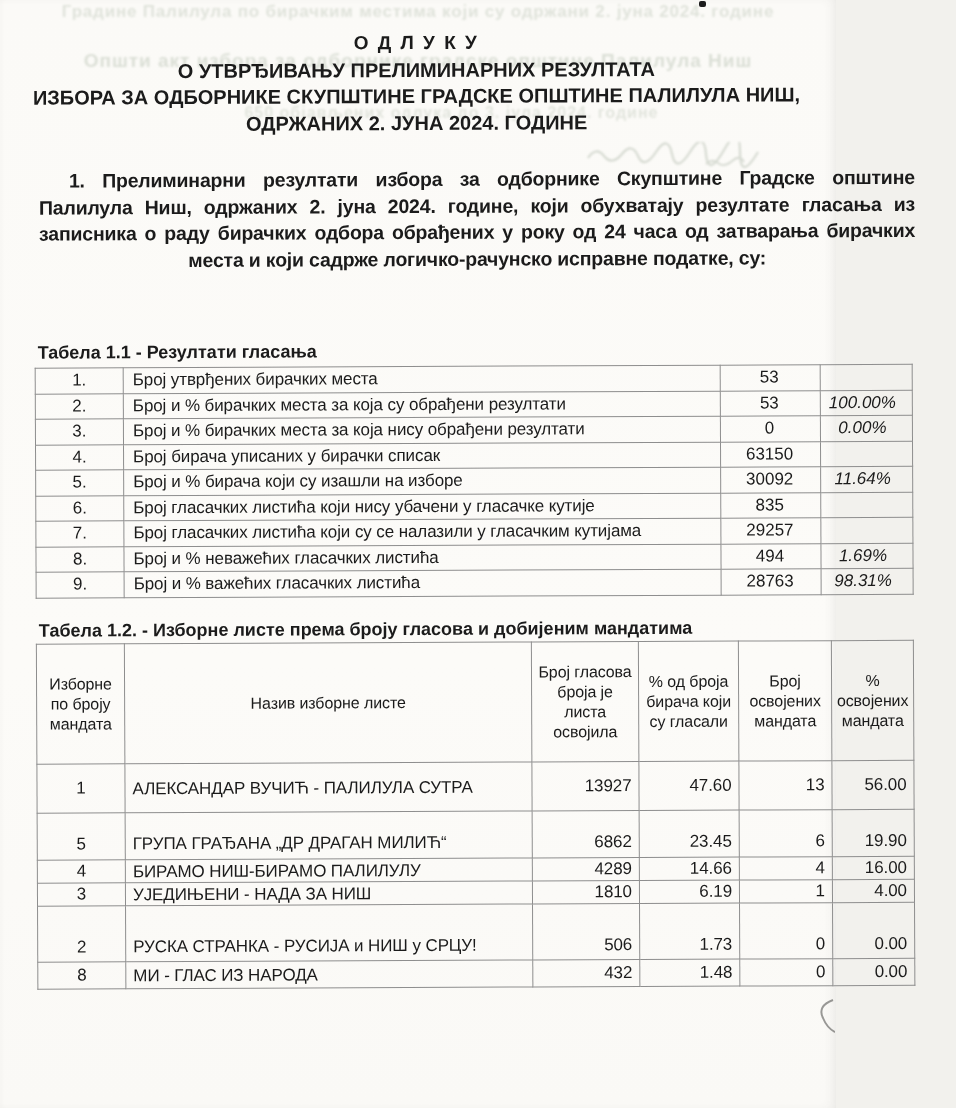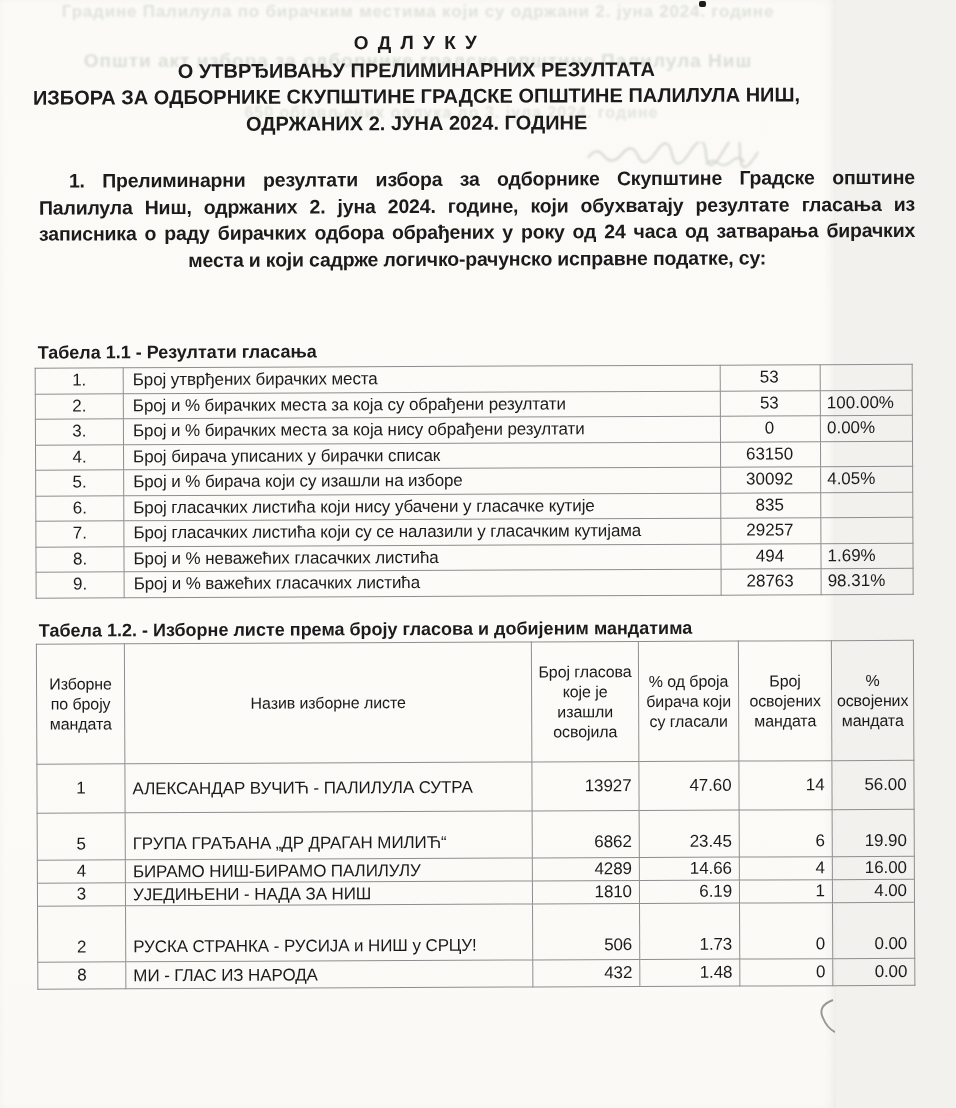--- a/index.html
+++ b/index.html
@@ -49,21 +49,21 @@
   table{border-collapse:collapse;table-layout:fixed;position:absolute;left:35px;width:877px;background:transparent;}
   td,th{border:1px solid #8e8e8e;overflow:hidden;}
   table{border:1px solid #6f6f6f;}
 
   
   .t1{top:366px;}
   .t1 td{height:24.5px;font-size:17px;padding:0 6px;vertical-align:middle;}
   .t1 .c-num{text-align:center;padding:0;}
   .t1 .c-label{text-align:left;padding-left:9px;letter-spacing:-0.1px;}
   .t1 .c-val{text-align:center;padding-right:8px;}
-  .t1 .c-pct{text-align:left;padding-right:14px;}
+  .t1 .c-pct{text-align:center;padding-right:14px;font-style:italic;}
 
   
   .t2{top:642px;}
   .t2 th{font-size:16px;font-weight:400;line-height:20px;vertical-align:middle;padding:4px 3px;text-align:center;letter-spacing:-0.1px;}
   .t2 thead tr{height:120px;}
   .t2 td{font-size:17px;padding:0 7px;vertical-align:middle;letter-spacing:-0.1px;}
   .t2 .c-rank{text-align:center;padding:0;}
   .t2 .c-name{text-align:left;line-height:21px;}
   .t2 .c-votes,.t2 .c-pctv,.t2 .c-mand,.t2 .c-pctm{text-align:right;}
   .t2 tbody tr.r0{height:49px;}
@@ -133,21 +133,21 @@
           <tr>
             <td class="c-num">4.</td>
             <td class="c-label">Број бирача уписаних у бирачки списак</td>
             <td class="c-val">63150</td>
             <td class="c-pct"></td>
           </tr>
           <tr>
             <td class="c-num">5.</td>
             <td class="c-label">Број и % бирача који су изашли на изборе</td>
             <td class="c-val">30092</td>
-            <td class="c-pct">4.05%</td>
+            <td class="c-pct">11.64%</td>
           </tr>
           <tr>
             <td class="c-num">6.</td>
             <td class="c-label">Број  гласачких листића који нису убачени у гласачке кутије</td>
             <td class="c-val">835</td>
             <td class="c-pct"></td>
           </tr>
           <tr>
             <td class="c-num">7.</td>
             <td class="c-label">Број гласачких листића који су се налазили у гласачким кутијама</td>
@@ -176,33 +176,33 @@
           <col style="width:407px">
           <col style="width:107px">
           <col style="width:100px">
           <col style="width:93px">
           <col style="width:82px">
       </colgroup>
       <thead>
         <tr>
           <th>Изборне по броју мандата</th>
           <th>Назив изборне листе</th>
-          <th>Број гласова које је изашли освојила</th>
+          <th>Број гласова броја је листа освојила</th>
           <th>% од броја бирача који су гласали</th>
           <th>Број освојених мандата</th>
           <th>% освојених мандата</th>
         </tr>
       </thead>
       <tbody id="t2-body">
           <tr class="r0">
             <td class="c-rank">1</td>
             <td class="c-name">АЛЕКСАНДАР ВУЧИЋ - ПАЛИЛУЛА СУТРА</td>
             <td class="c-votes">13927</td>
             <td class="c-pctv">47.60</td>
-            <td class="c-mand">14</td>
+            <td class="c-mand">13</td>
             <td class="c-pctm">56.00</td>
           </tr>
           <tr class="r1">
             <td class="c-rank">5</td>
             <td class="c-name">ГРУПА ГРАЂАНА „ДР ДРАГАН МИЛИЋ“</td>
             <td class="c-votes">6862</td>
             <td class="c-pctv">23.45</td>
             <td class="c-mand">6</td>
             <td class="c-pctm">19.90</td>
           </tr>

